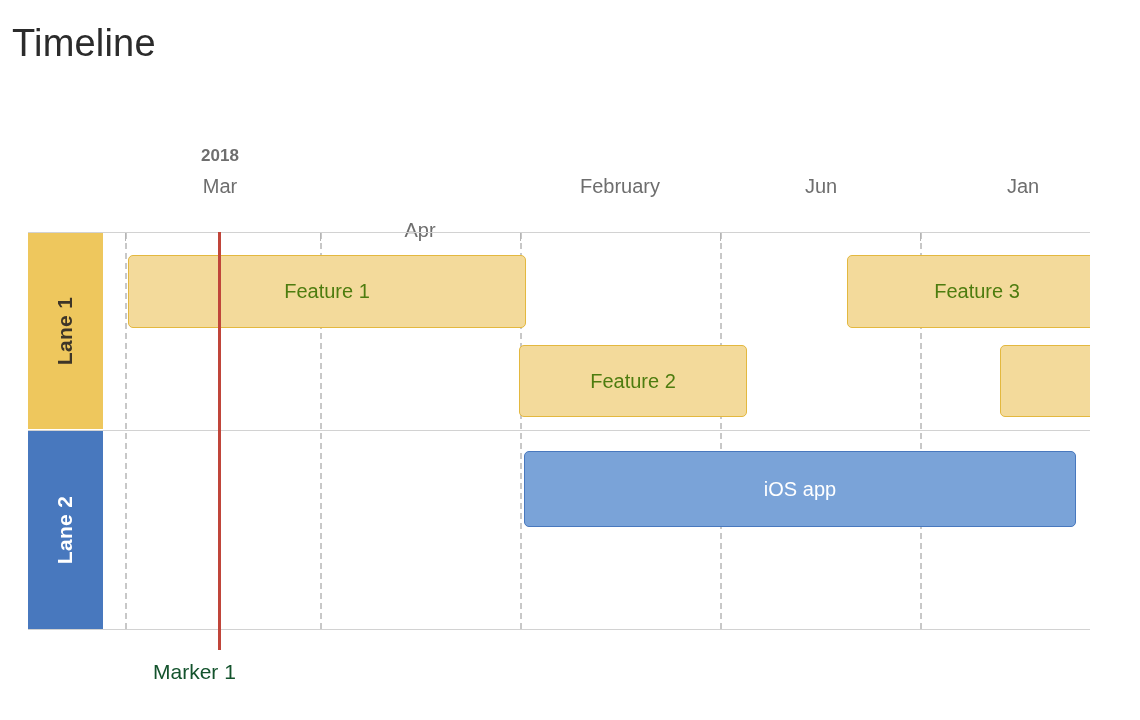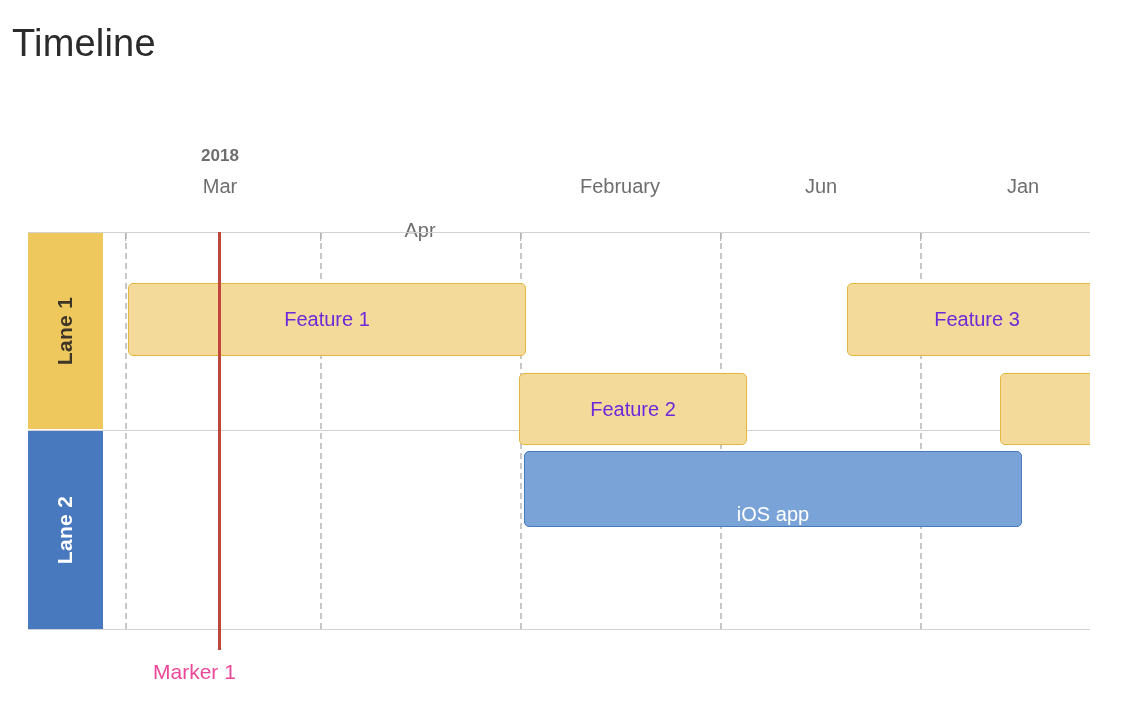--- a/index.html
+++ b/index.html
@@ -136,22 +136,21 @@
     display: flex;
     align-items: center;
     justify-content: center;
     font-size: 20px;
     white-space: nowrap;
     overflow: hidden;
   }
   .bar.tan {
     background: #f3da9b;
     border: 1.5px solid #e3b83f;
-    color: #6d28d9;
-    margin-top: 28px;
+    color: #4d7c0f;
   }
   .bar.blue {
     background: #7aa3d8;
     border: 1.5px solid #4878be;
     color: #ffffff;
   }
 
   
   #marker-line {
     position: absolute;
@@ -159,21 +158,21 @@
     background: #c0453a;
     left: 218px;
     top: 232px;
     height: 418px;
   }
   #marker-label {
     position: absolute;
     left: 153px;
     top: 660px;
     font-size: 21px;
-    color: #ec4899;
+    color: #14532d;
     white-space: nowrap;
   }
 </style>
 </head>
 <body>
 
 <div id="chart-title">Timeline</div>
 
 <div id="axis">
   <div class="year-label" style="left: 220px;">2018</div>
@@ -215,20 +214,20 @@
       </div>
       <div class="bar tan" style="left: 744px; top: 22px; width: 260px; height: 73px;">
         <span>Feature 3</span>
       </div>
       <div class="bar tan" style="left: 416px; top: 112px; width: 228px; height: 72px;">
         <span>Feature 2</span>
       </div>
       <div class="bar tan" style="left: 897px; top: 112px; width: 110px; height: 72px;">
         <span></span>
       </div>
-      <div class="bar blue" style="left: 421px; top: 218px; width: 498px; height: 76px; align-items: flex-end;">
+      <div class="bar blue" style="left: 421px; top: 218px; width: 552px; height: 76px;">
         <span>iOS app</span>
       </div>
     </div>
 </div>
 
 <div id="marker-line" style="left: 218px;"></div>
 <div id="marker-label">Marker 1</div>
 
 </body></html>

